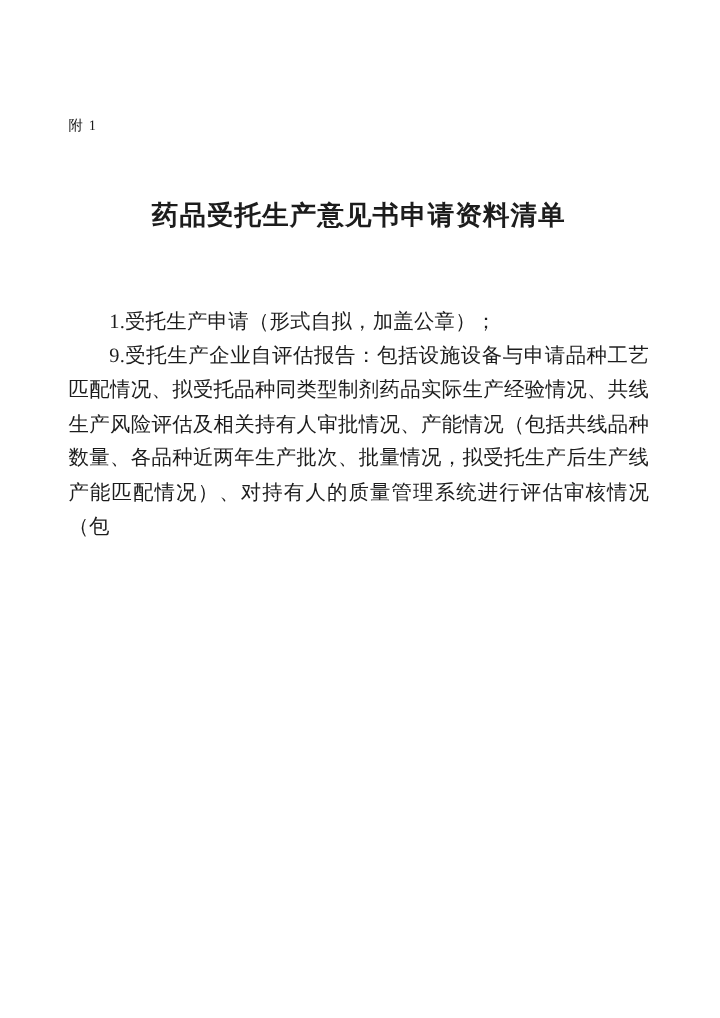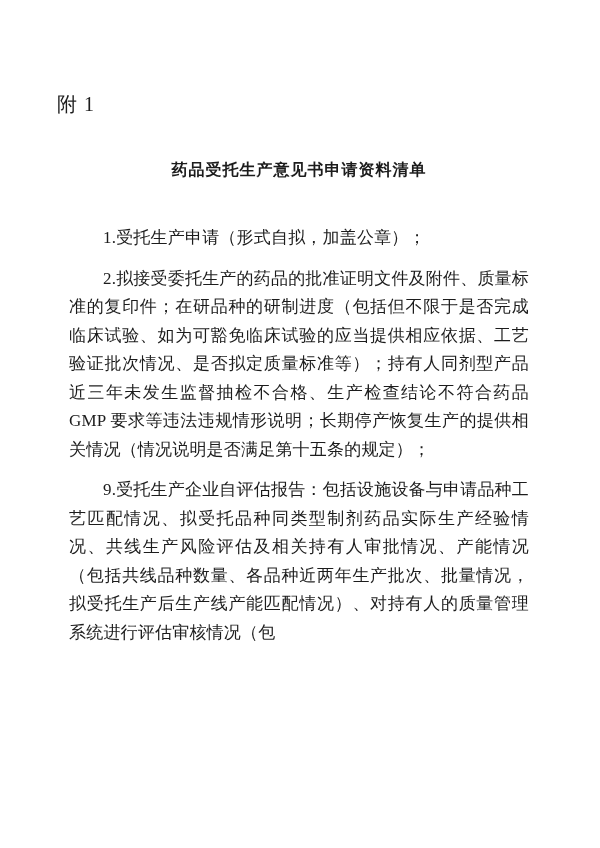--- a/index.html
+++ b/index.html
@@ -15,51 +15,50 @@
     color: #1c1c1c;
   }
   .page {
     box-sizing: border-box;
     width: 600px;
     height: 848px;
     background: #ffffff;
     padding: 93px 59px 0 57px;
   }
   .attachment-label {
-    font-size: 20px;
+    font-size: 12px;
     line-height: 22px;
     letter-spacing: 1px;
-    margin: 0 0 39px 0;
+    margin: 0 0 49px 0;
   }
   .doc-title {
-    font-size: 16px;
+    font-size: 22px;
     line-height: 32px;
     font-weight: 700;
     text-align: center;
     letter-spacing: 1px;
-    margin: 0 0 38px 0;
+    margin: 0 0 58px 0;
     
     font-family: "DejaVu Serif", "Liberation Serif", serif;
   }
   .doc-body p {
-    margin: 12px;
+    margin: 0;
     font-size: 17px;
     line-height: 28.5px;
     text-align: justify;
     text-justify: inter-ideograph;
     text-indent: 2em;
     letter-spacing: 0.2px;
   }
 </style>
 </head>
 <body>
 
 <div class="page">
   <div class="attachment-label">附 1</div>
 
   <h1 class="doc-title">药品受托生产意见书申请资料清单</h1>
 
   <div class="doc-body">
     <p>1.受托生产申请（形式自拟，加盖公章）；</p>
-    <p>2.拟接受委托生产的药品的批准证明文件及附件、质量标准的复印件；在研品种的研制进度（包括但不限于是否完成临床试验、如为可豁免临床试验的应当提供相应依据、工艺验证批次情况、是否拟定质量标准等）；持有人同剂型产品近三年未发生监督抽检不合格、生产检查结论不符合药品 GMP 要求等违法违规情形说明；长期停产恢复生产的提供相关情况（情况说明是否满足第十五条的规定）；</p>
     <p>9.受托生产企业自评估报告：包括设施设备与申请品种工艺匹配情况、拟受托品种同类型制剂药品实际生产经验情况、共线生产风险评估及相关持有人审批情况、产能情况（包括共线品种数量、各品种近两年生产批次、批量情况，拟受托生产后生产线产能匹配情况）、对持有人的质量管理系统进行评估审核情况（包</p>
   </div>
 </div>
 
 </body></html>

